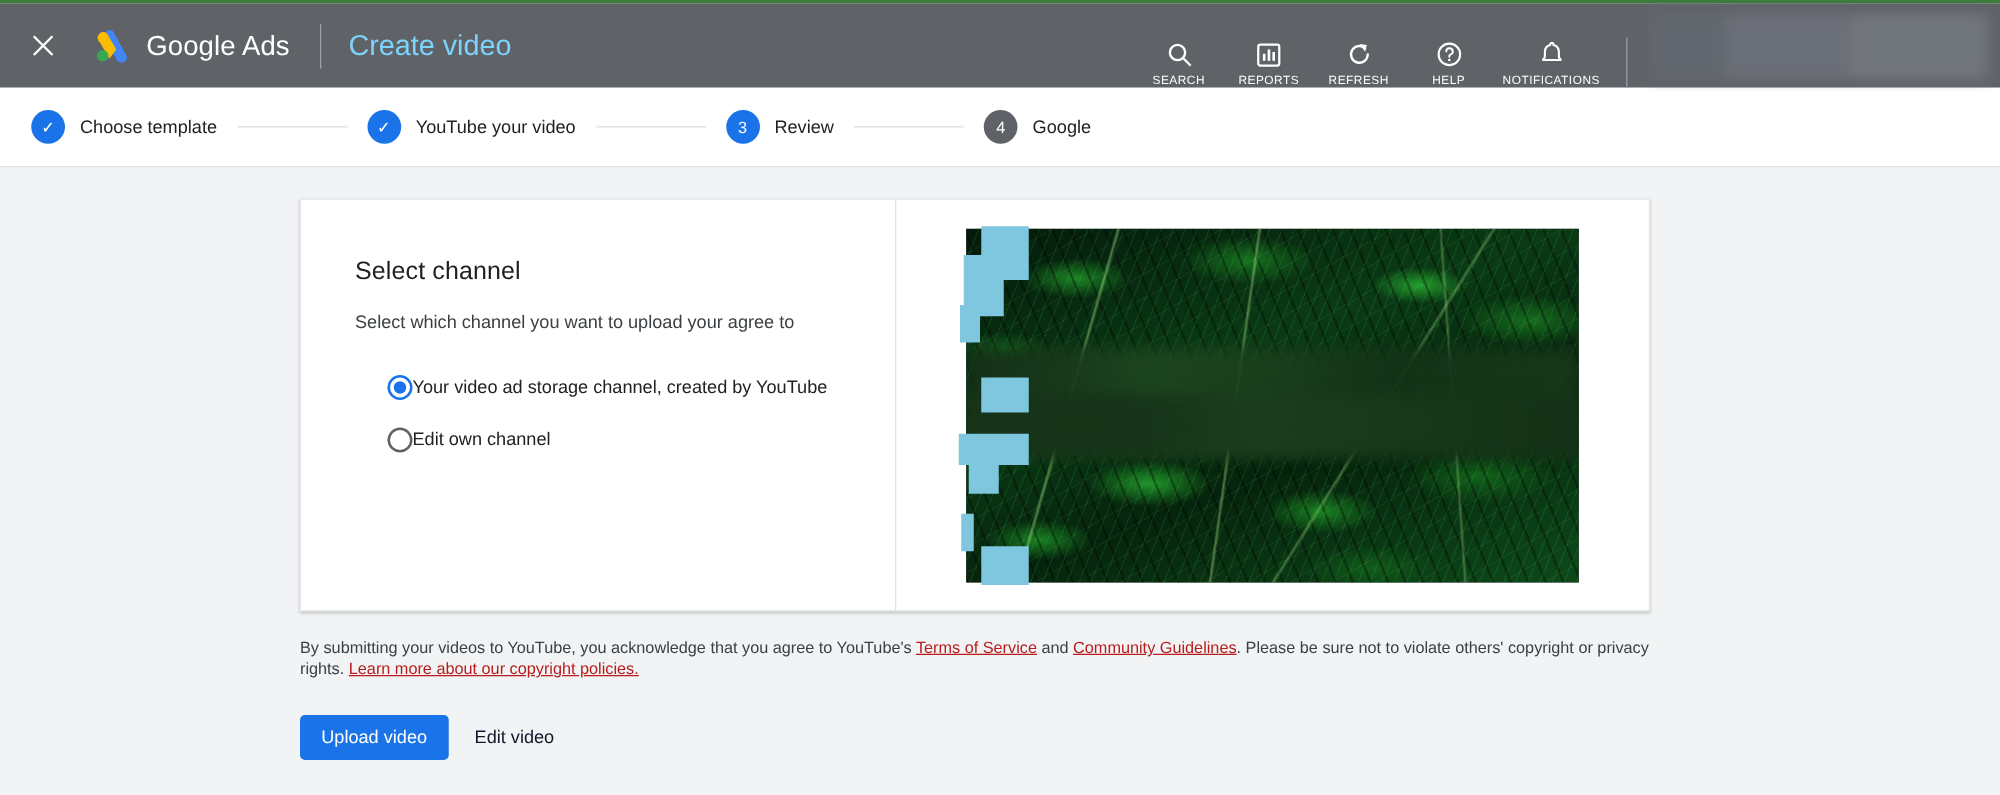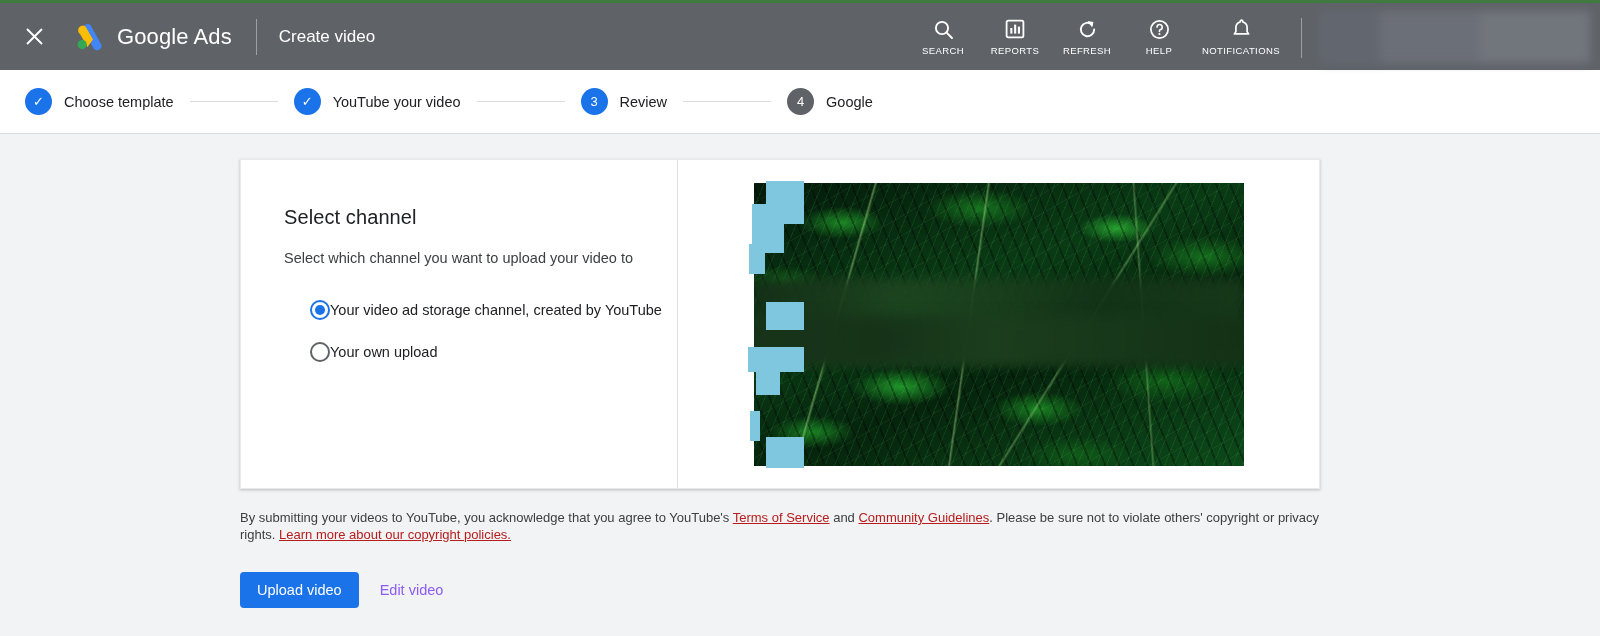--- a/index.html
+++ b/index.html
@@ -52,30 +52,30 @@
   .brand-text .b-google { font-weight: 400; }
   .brand-text .b-ads { font-weight: 400; }
 
   .brand-sep {
     width: 1px;
     height: 36px;
     background: #9aa0a6;
     margin: 0 22px 0 24px;
   }
   .page-title-h {
-    color: #ffffff;
-    font-size: 17px;
+    color: #7dd3fc;
+    font-size: 23px;
     font-weight: 400;
     white-space: nowrap;
   }
 
   .header-tools {
     margin-left: auto;
     display: flex;
-    align-items: center;
+    align-items: flex-end;
     height: 67px;
   }
   .tool {
     width: 72px;
     display: flex;
     flex-direction: column;
     align-items: center;
     color: #ffffff;
     cursor: pointer;
     gap: 4px;
@@ -158,21 +158,21 @@
     width: 1080px;
     margin-left: 240px;
     background: #ffffff;
     border: 1px solid #e8eaed;
     box-shadow: 0 1px 2px rgba(60,64,67,.2), 0 1px 3px 1px rgba(60,64,67,.08);
     display: flex;
     height: 330px;
   }
 
   .card-left {
-    width: 437px;
+    width: 476px;
     border-right: 1px solid #e0e0e0;
     padding: 46px 0 0 43px;
   }
   .sel-title {
     font-size: 20px;
     color: #202124;
     font-weight: 400;
     letter-spacing: .1px;
   }
   .sel-sub {
@@ -322,21 +322,21 @@
     border-radius: 4px;
     font-size: 14.5px;
     font-weight: 500;
     font-family: "Liberation Sans", sans-serif;
     padding: 0 17px;
     height: 36px;
     cursor: pointer;
   }
   .btn-text {
     background: transparent;
-    color: #8b5cf6;
+    color: #0f172a;
     border: none;
     font-size: 14.5px;
     font-family: "Liberation Sans", sans-serif;
     padding: 0 13px;
     height: 36px;
     cursor: pointer;
   }
 </style>
 </head>
 <body>
@@ -453,30 +453,30 @@
     <span class="step-label">Google</span>
   </div>
 </div>
 
 <div class="main">
 
   <div class="card">
 
     <div class="card-left">
       <div class="sel-title">Select channel</div>
-      <div class="sel-sub">Select which channel you want to upload your video to</div>
+      <div class="sel-sub">Select which channel you want to upload your agree to</div>
 
       <div class="radio-group">
         <div class="radio-row">
           <span class="radio on"></span>
           <span class="radio-label">Your video ad storage channel, created by YouTube</span>
         </div>
         <div class="radio-row">
           <span class="radio"></span>
-          <span class="radio-label">Your own upload</span>
+          <span class="radio-label">Edit own channel</span>
         </div>
       </div>
     </div>
 
     <div class="card-right">
       <div class="preview-wrap">
         <div class="preview">
           <div class="fern"></div>
           <div class="fronds"></div>
           <div class="veins"></div>

